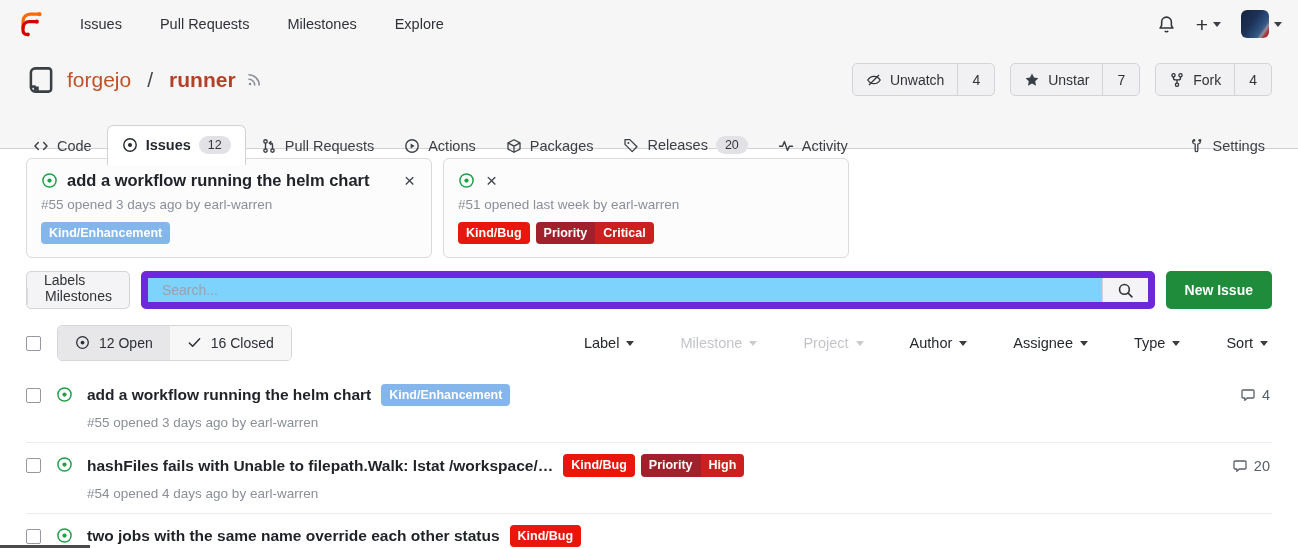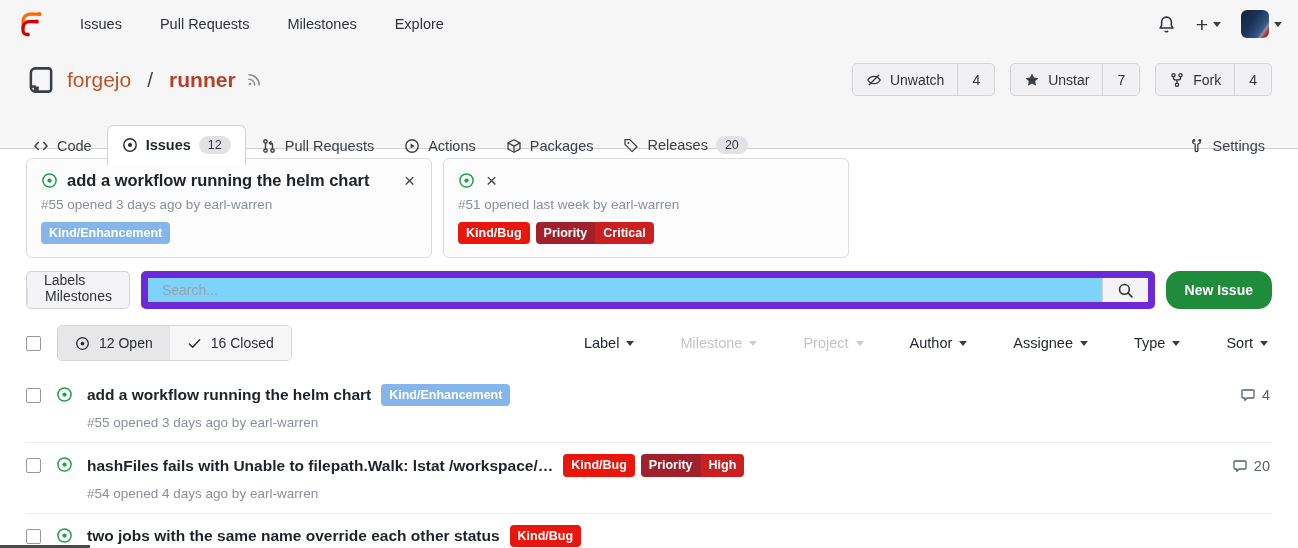--- a/index.html
+++ b/index.html
@@ -72,29 +72,29 @@
   .btn-group { display:flex; border:1px solid #d4d4d8; border-radius:5px; overflow:hidden; background:#f4f4f6;flex-direction:column; }
   .btn-group .gbtn { padding:0 17px; display:flex; align-items:center; font-size:14px; color:#2f3237; cursor:pointer; }
   .btn-group .gbtn + .gbtn { border-left:1px solid #dcdce0; }
   .search-wrap { flex:1; display:flex; border:7px solid #6d28d9; border-radius:5px; overflow:hidden; background:#7dd3fc; }
   .search-input { flex:1; border:none; outline:none; padding:0 14px; font-size:14px; color:#33373d;
     font-family:"Liberation Sans", sans-serif; background:transparent; }
   .search-input::placeholder { color:#9ca1a8; }
   .search-btn { width:46px; background:#f4f4f6; border-left:1px solid #d4d4d8; display:flex;
     align-items:center; justify-content:center; color:#2f3237; cursor:pointer; }
   .new-issue { background:#1f8c3b; color:#fff; font-weight:700; font-size:14px; border:none;
-    border-radius:14px; padding:0 19px; display:flex; align-items:center; cursor:pointer;
+    border-radius:5px; padding:0 19px; display:flex; align-items:center; cursor:pointer;
     font-family:"Liberation Sans", sans-serif; }
 
   
   .filter-row { display:flex; align-items:center; margin-top:16px; }
   .checkbox { width:15px; height:15px; border:1.5px solid #97979f; border-radius:2px; background:#fff; cursor:pointer; flex:none; }
   .state-group { display:flex; border:1px solid #d6d6da; border-radius:5px; overflow:hidden;
     font-size:14px; margin-left:16px; }
-  .state { padding:9px 17px; display:flex; align-items:flex-end; gap:9px; color:#2b2f35;
+  .state { padding:9px 17px; display:flex; align-items:flex-start; gap:9px; color:#2b2f35;
     background:#f7f7f8; cursor:pointer; }
   .state.active { background:#e7e7ea; font-weight:400; }
   .filter-dropdowns { margin-left:auto; display:flex; gap:46px; align-items:center; padding-right:4px; }
   .dropdown { font-size:14.5px; color:#24282e; display:flex; align-items:center; gap:7px; cursor:pointer; }
   .dropdown .caret { border-top-color:currentColor; opacity:.9; }
   .dropdown.muted { color:#c3c5ca; }
 
   
   .issue-list { margin-top:12px; }
   .issue-row { display:flex; align-items:flex-start; padding:11px 0 12px 0; }
@@ -243,20 +243,26 @@
       </svg>
       <span>Packages</span>
     </span>
     <span class="tab">
       <svg width="16" height="16" viewBox="0 0 16 16" fill="none" stroke="currentColor" stroke-width="1.3" stroke-linejoin="round">
         <path d="M2 2.6h4.8L14 9.8l-4.8 4.8L2 7.4z"></path>
           <circle cx="5.4" cy="5.9" r="1" fill="currentColor" stroke="none"></circle>
       </svg>
       <span>Releases</span>
       <span class="tab-badge">20</span>
+    </span>
+    <span class="tab">
+      <svg width="16" height="16" viewBox="0 0 16 16" fill="none" stroke="currentColor" stroke-width="1.4" stroke-linecap="round" stroke-linejoin="round">
+        <path d="M1.5 8.2h3l1.9-4.6 3.1 8.8 1.9-4.2h3.1"></path>
+      </svg>
+      <span>Activity</span>
     </span>
     <span class="tab-spacer"></span>
     <span class="tab">
       <svg width="16" height="16" viewBox="0 0 16 16" fill="none" stroke="currentColor" stroke-width="1.3" stroke-linecap="round" stroke-linejoin="round">
         <path d="M5.2 2.2c-1 0-1.6.7-1.6 1.5 0 1 .9 1.9 2.1 2.3l.5.2v6.2a1.3 1.3 0 0 0 2.6 0V6.2l.5-.2c1.2-.4 2.1-1.3 2.1-2.3 0-.8-.6-1.5-1.6-1.5"></path>
         <circle cx="5" cy="2.4" r=".7"></circle>
           <circle cx="11" cy="2.4" r=".7"></circle>
       </svg>
       <span>Settings</span>
     </span>

